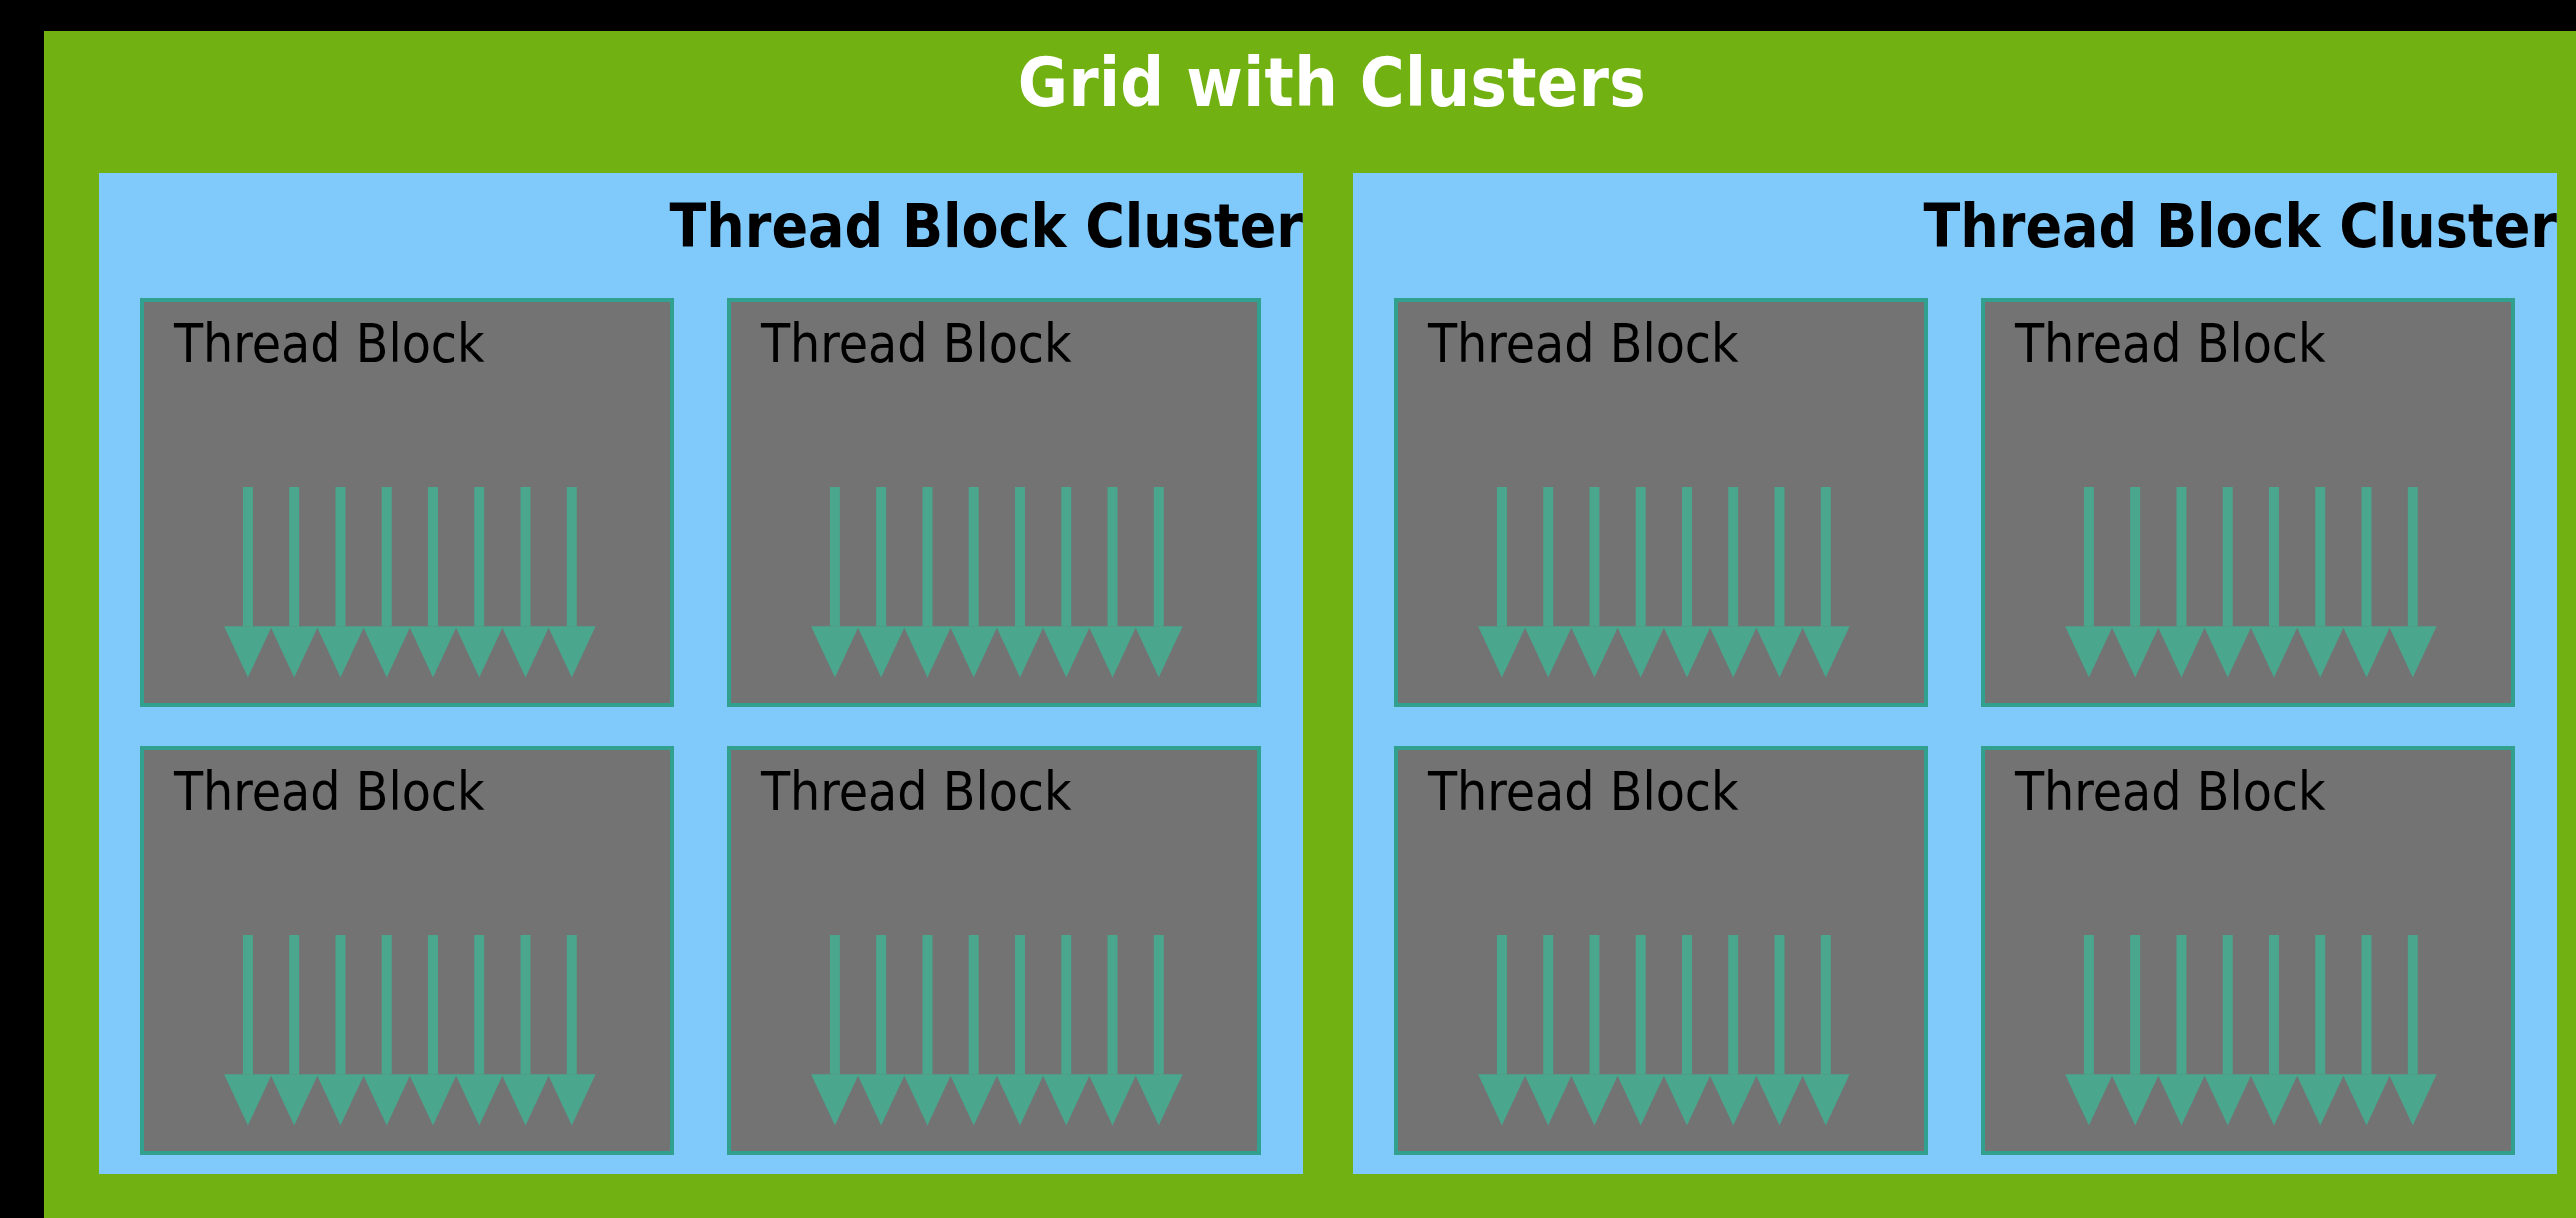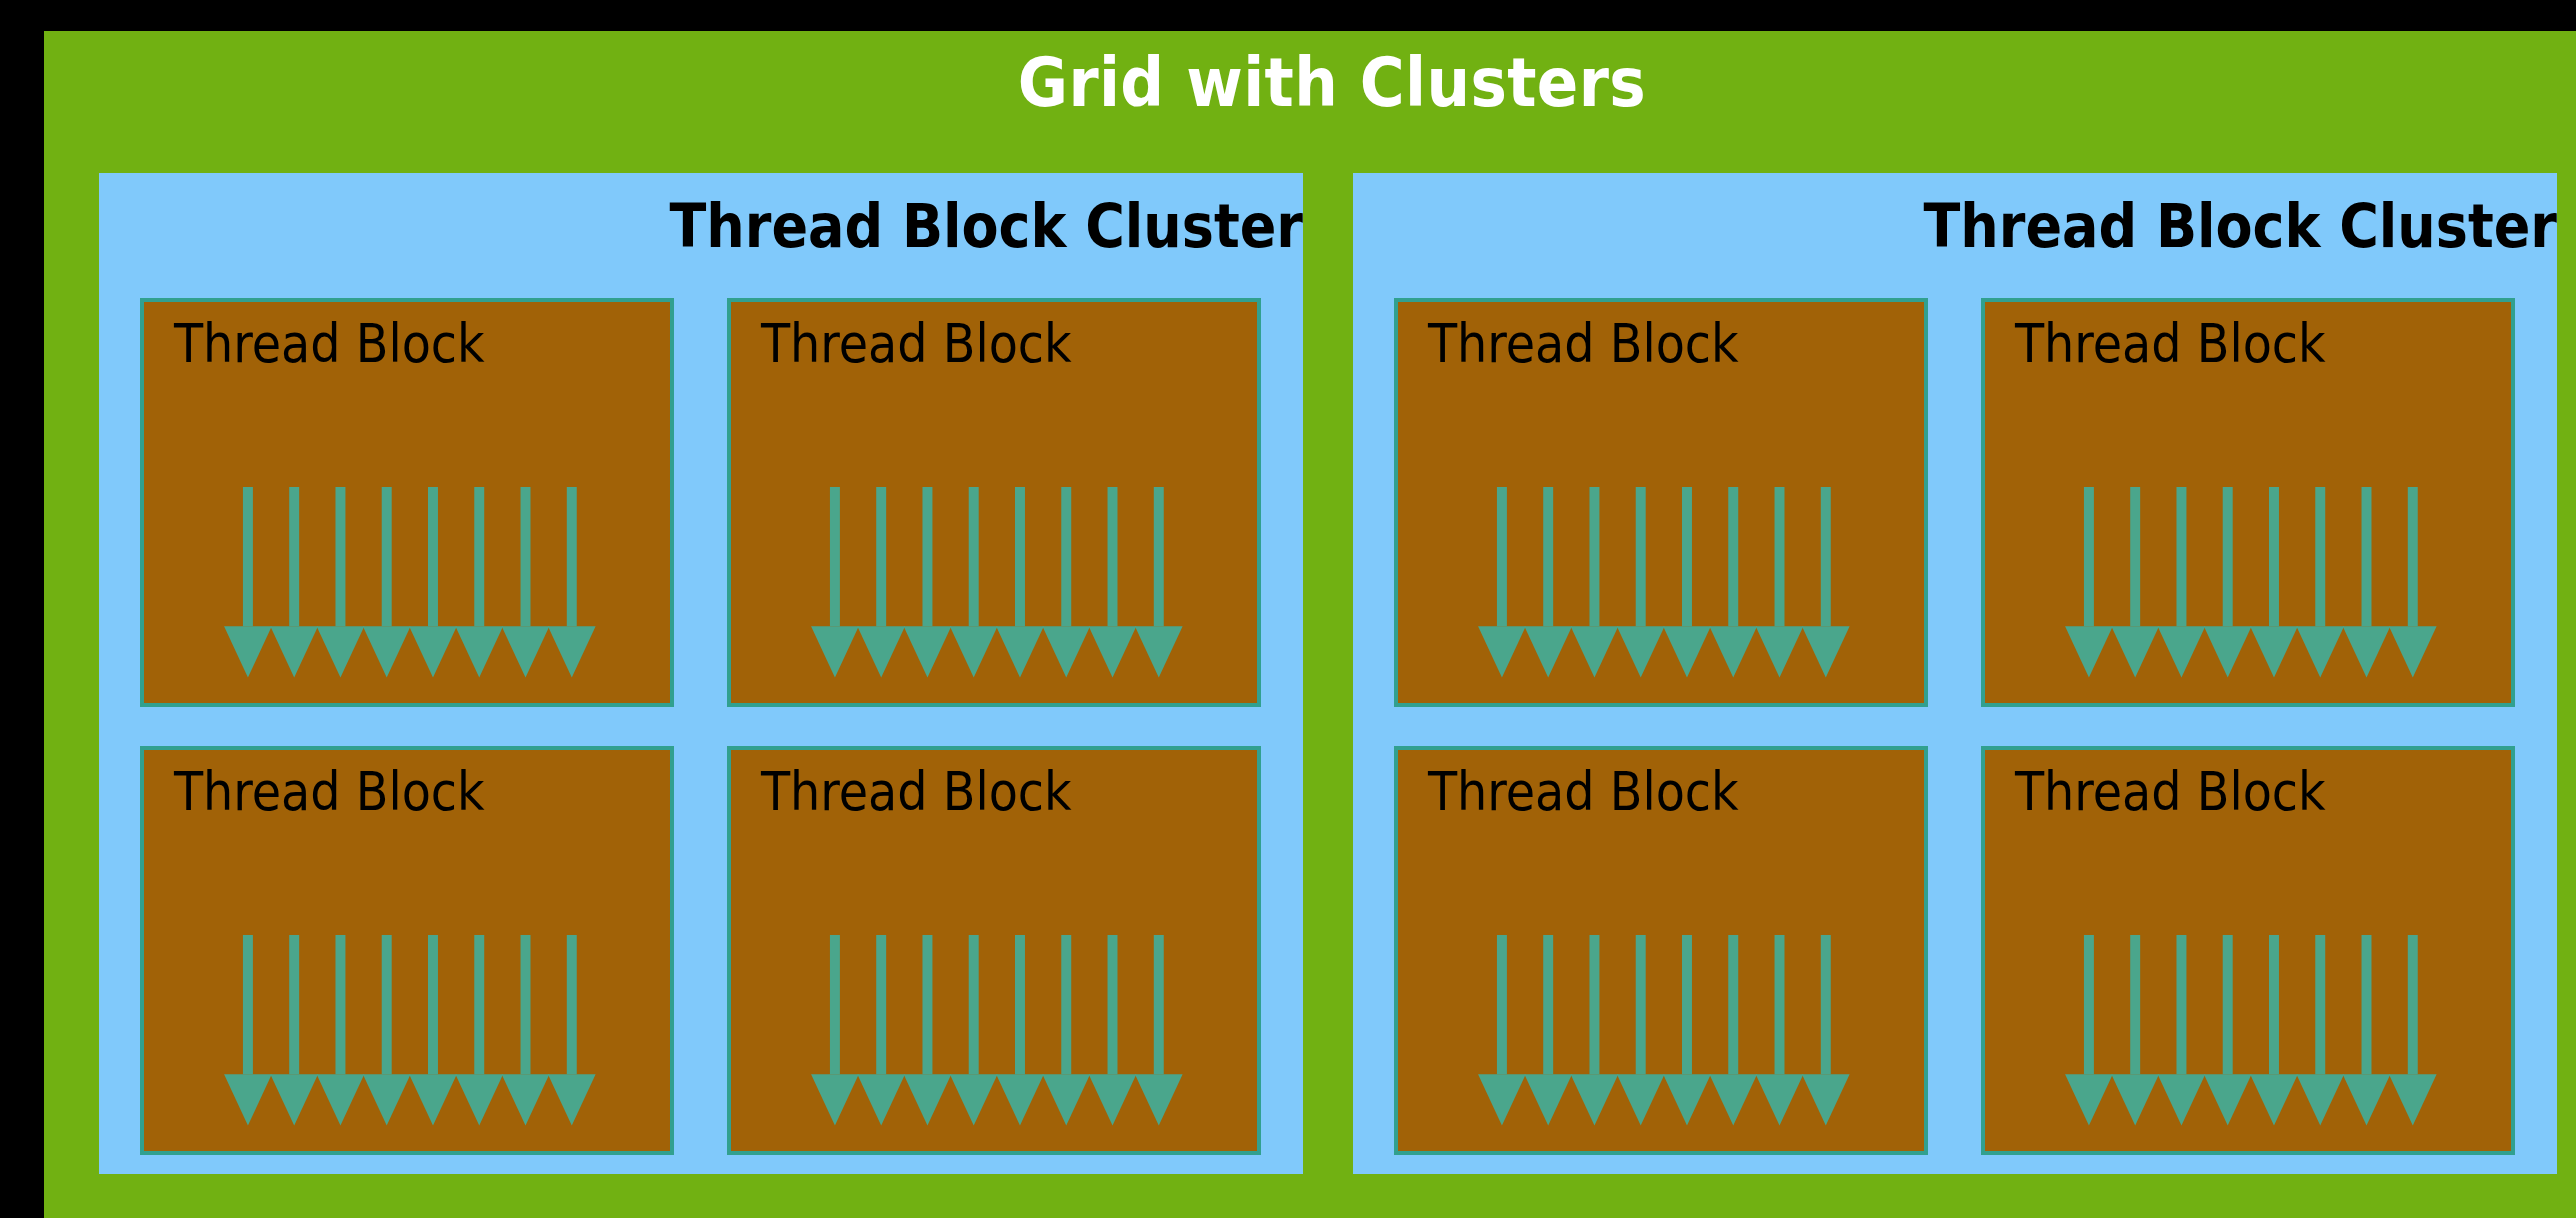--- a/index.html
+++ b/index.html
@@ -94,21 +94,21 @@
     height: 836px;
     display: grid;
     grid-template-columns: 534px 534px;
     grid-template-rows: 409px 409px;
     column-gap: 53px;
     row-gap: 39px;
   }
 
   .thread-block {
     position: relative;
-    background: #a16207;
+    background: #737373;
     border: 4.3px solid #31A08F;
     box-sizing: border-box;
     overflow: hidden;
   }
 
   .thread-block-label {
     position: absolute;
     left: 30px;
     top: 8.5px;
     color: #000000;

